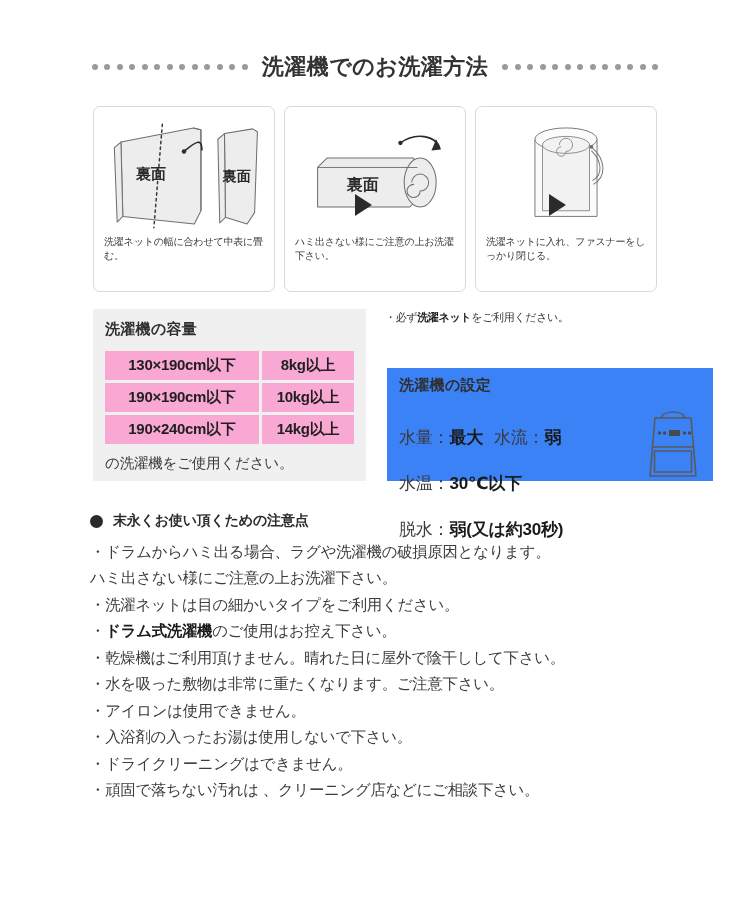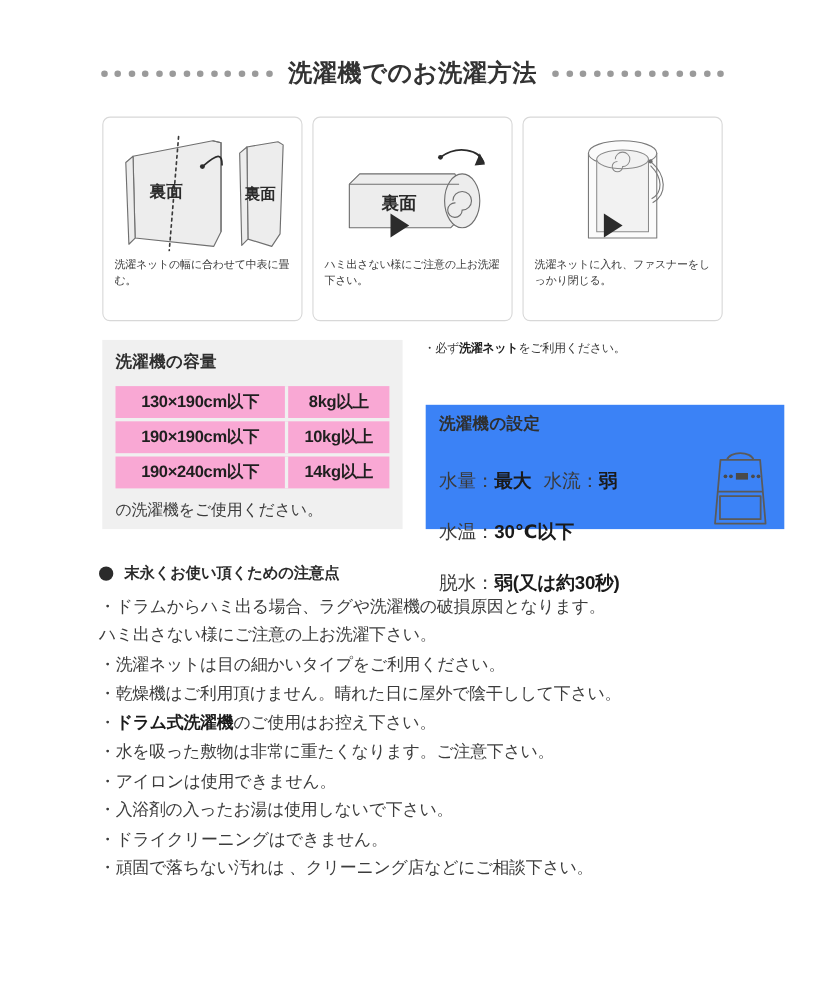--- a/index.html
+++ b/index.html
@@ -386,26 +386,26 @@
   <div class="prec-item">
     <span>・ドラムからハミ出る場合、ラグや洗濯機の破損原因となります。</span>
   </div>
   <div class="prec-item cont">
     <span>ハミ出さない様にご注意の上お洗濯下さい。</span>
   </div>
   <div class="prec-item">
     <span>・洗濯ネットは目の細かいタイプをご利用ください。</span>
   </div>
   <div class="prec-item">
+    <span>・</span><b>ドラム式洗濯機</b><span>のご使用はお控え下さい。</span>
+  </div>
+  <div class="prec-item">
     <span>・乾燥機はご利用頂けません。晴れた日に屋外で陰干しして下さい。</span>
   </div>
   <div class="prec-item">
-    <span>・</span><b>ドラム式洗濯機</b><span>のご使用はお控え下さい。</span>
-  </div>
-  <div class="prec-item">
     <span>・水を吸った敷物は非常に重たくなります。ご注意下さい。</span>
   </div>
   <div class="prec-item">
     <span>・アイロンは使用できません。</span>
   </div>
   <div class="prec-item">
     <span>・入浴剤の入ったお湯は使用しないで下さい。</span>
   </div>
   <div class="prec-item">
     <span>・ドライクリーニングはできません。</span>

